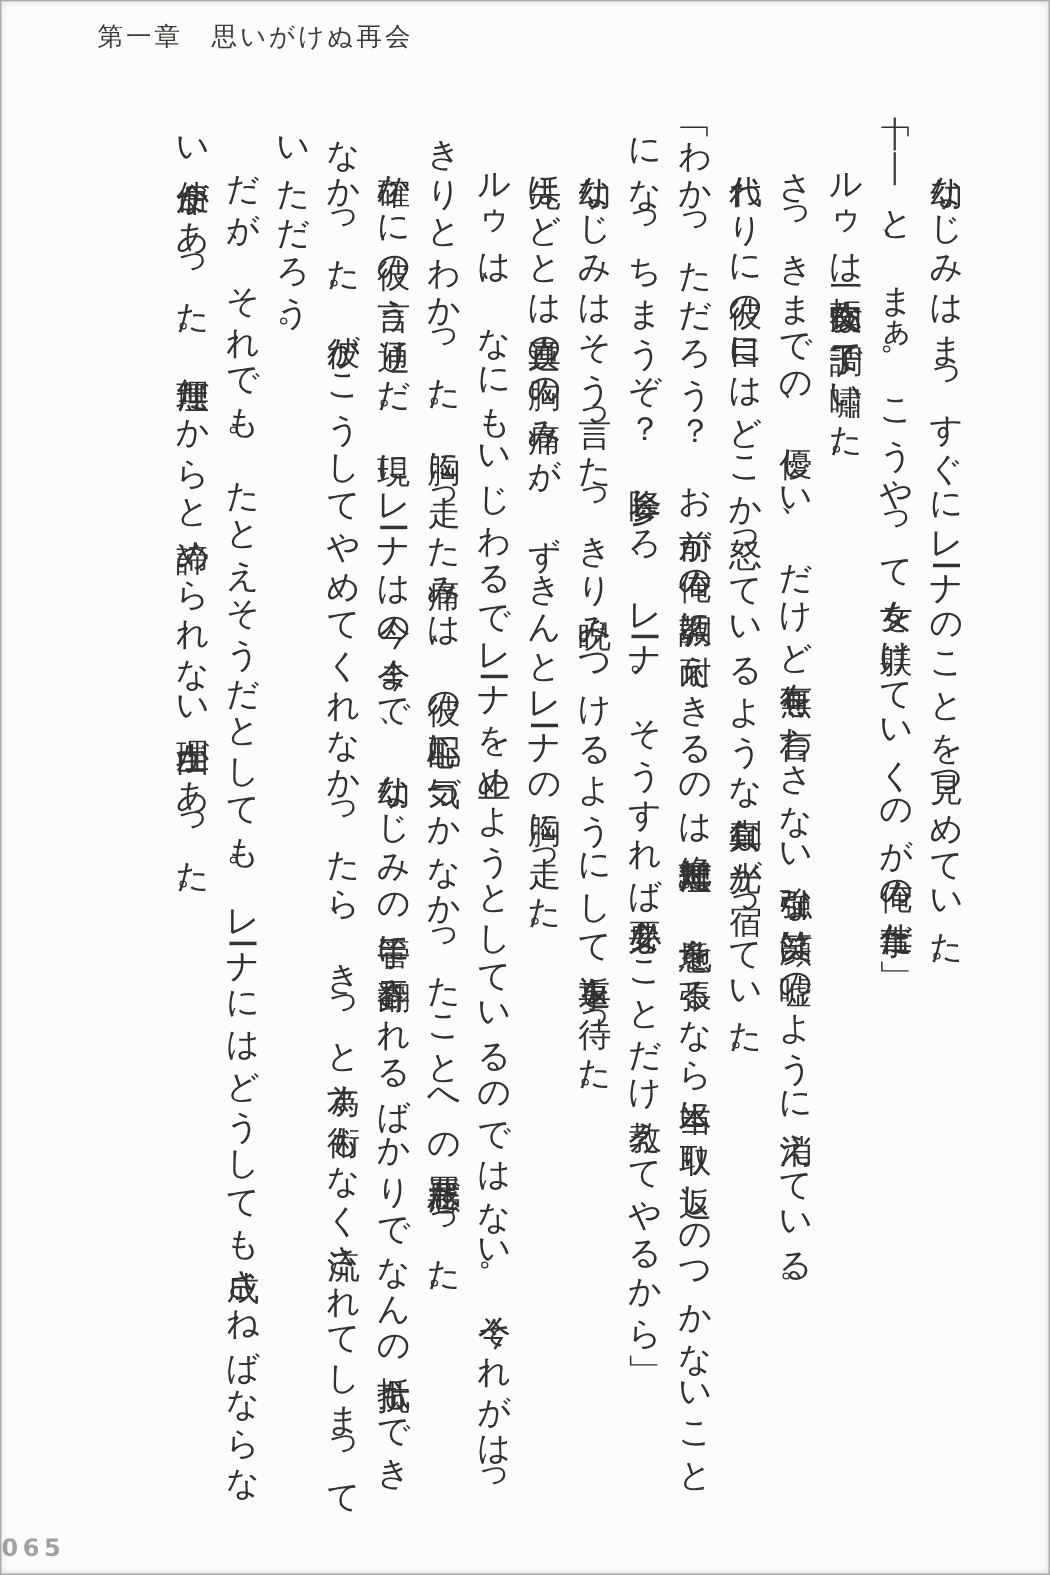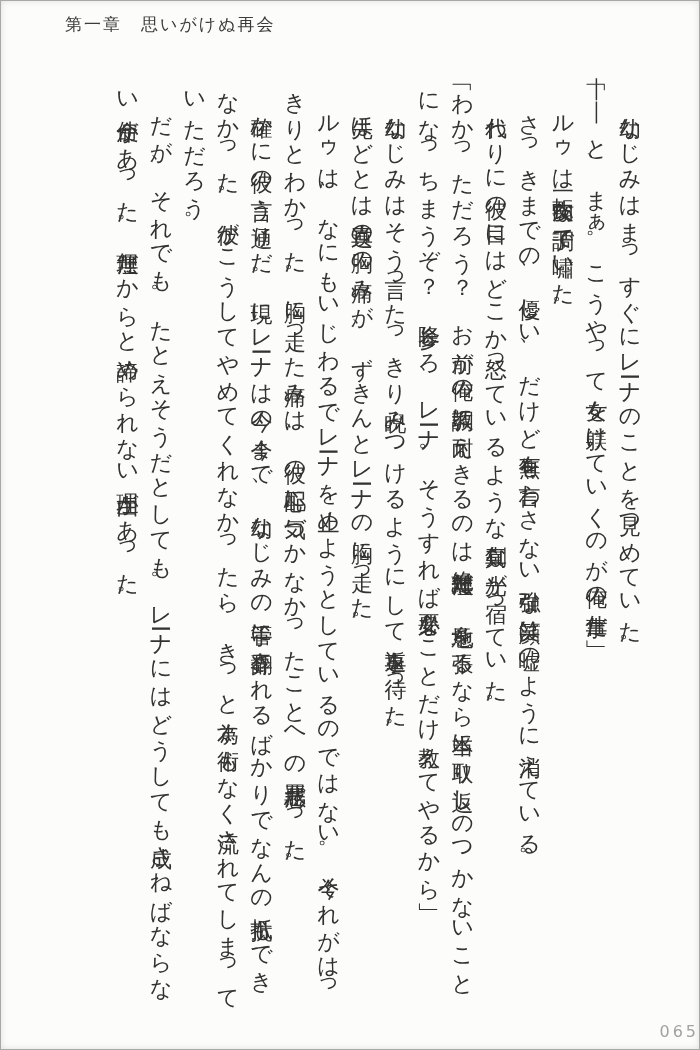--- a/index.html
+++ b/index.html
@@ -50,25 +50,26 @@
   }
   .text-block p {
     margin: 0;
     padding: 0;
   }
   .page-number {
     position: absolute;
     left: 0;
     right: 0;
     bottom: 8px;
-    text-align: right;
+    text-align: left;
     font-family: "DejaVu Sans", "Liberation Sans", sans-serif;
     font-size: 16px;
     letter-spacing: 3px;
     color: #a2a2a0;
+    font-weight: bold;
   }
 </style>
 </head>
 <body>
 
 <div class="page">
 
   <div class="chapter-header">第一章　思いがけぬ再会</div>
 
   <div class="text-block">

